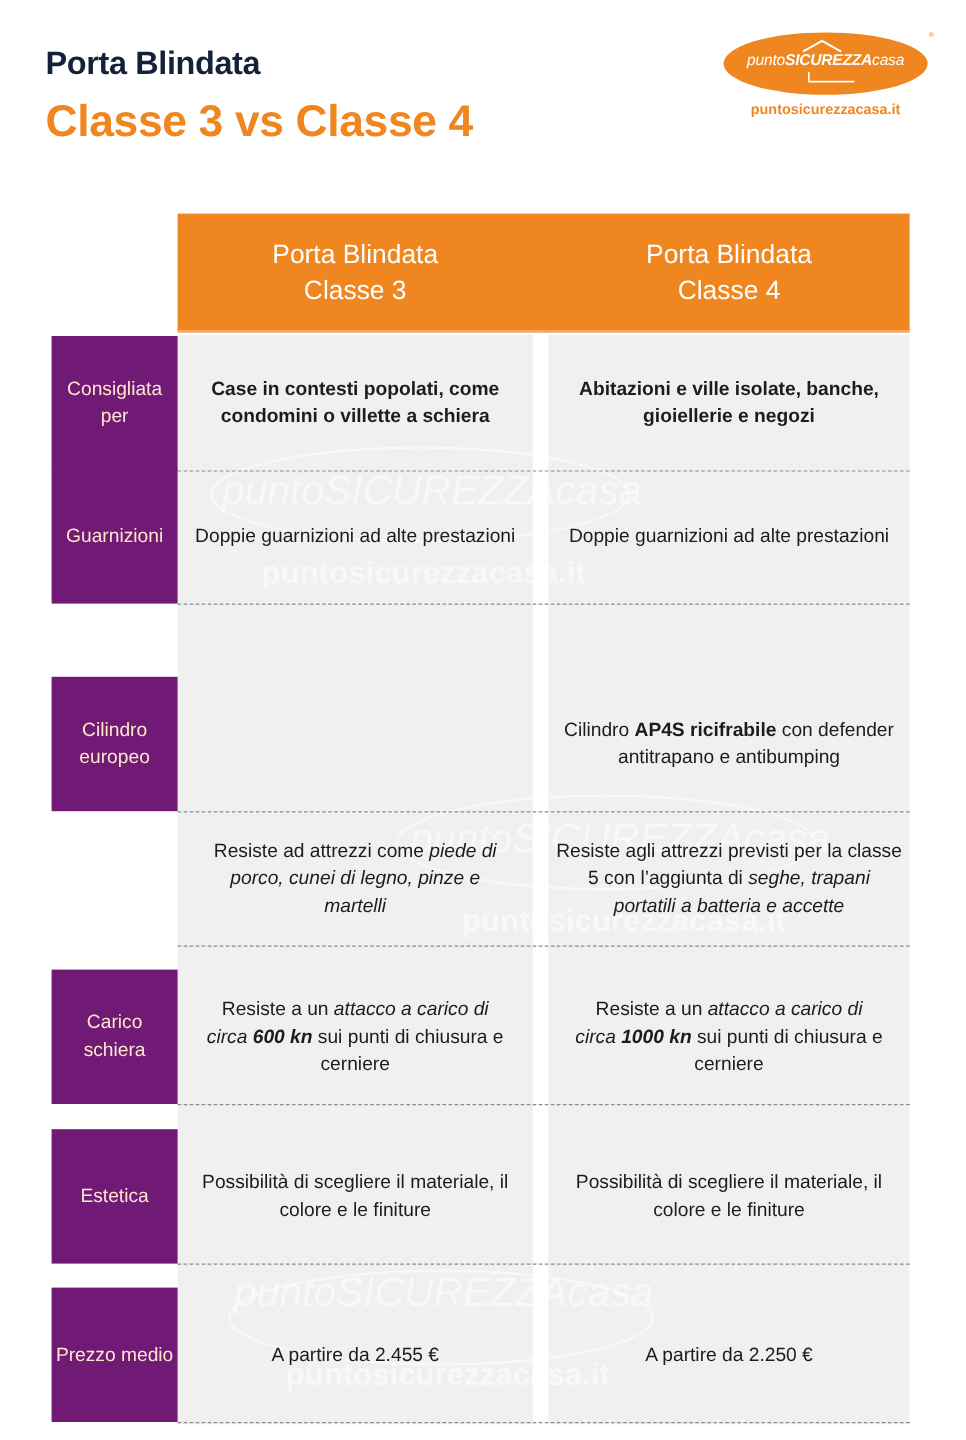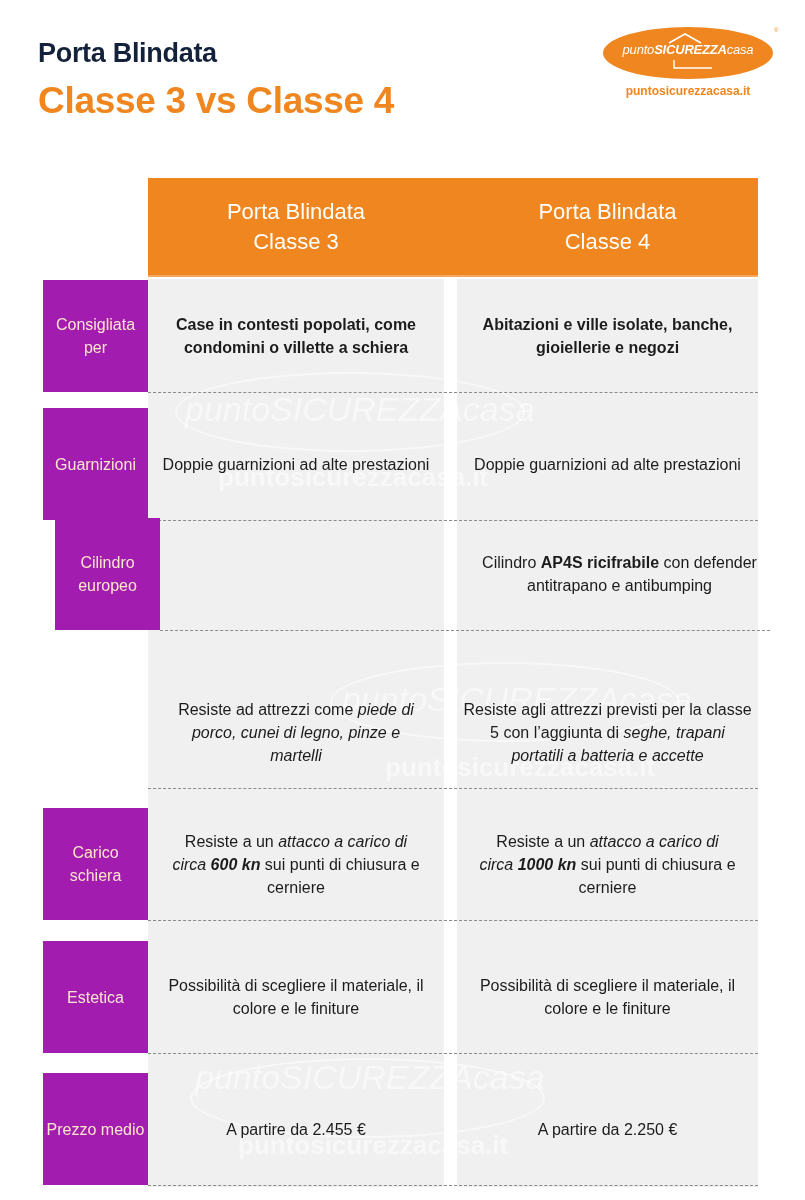--- a/index.html
+++ b/index.html
@@ -23,21 +23,21 @@
   .header-cell span { display: block; }
 
   .col-bg { position: absolute; top: 279px; height: 908px; background: #f0f0f1; }
   .col-bg.c1 { left: 148px; width: 296px; }
   .col-bg.c2 { left: 457px; width: 301px; }
 
   .watermark { position: absolute; color: rgba(255,255,255,0.55); font-style: italic; white-space: nowrap; pointer-events: none; }
   .wm-oval { position: absolute; border: 2px solid rgba(255,255,255,0.55); border-radius: 50%; pointer-events: none; }
 
   .row { position: absolute; left: 43px; width: 715px; height: 132px; }
-  .row-label { position: absolute; left: 0; width: 105px; height: 112px; background: #a21caf; color: #fde6cc; font-size: 16px; line-height: 23px; display: flex; align-items: center; justify-content: center; text-align: center; padding: 0 3px; }
+  .row-label { position: absolute; left: 0; width: 105px; height: 112px; background: #701a75; color: #fde6cc; font-size: 16px; line-height: 23px; display: flex; align-items: center; justify-content: center; text-align: center; padding: 0 3px; }
   .cell { position: absolute; top: 0; height: 112px; display: flex; align-items: center; justify-content: center; text-align: center; font-size: 16px; line-height: 23px; color: #1c1c1c; padding: 16px 6px; }
   .cell.c1 { left: 105px; width: 296px; }
   .cell.c2 { left: 414px; width: 301px; }
   .cell.bold { font-weight: 700; }
   .dash { position: absolute; left: 105px; width: 610px; height: 0; border-top: 1.5px dashed #8b8b8b; top: 112px; }
   .cell b { font-weight: 700; }
   .cell i { font-style: italic; }
 </style>
 </head>
 <body>
@@ -87,28 +87,28 @@
 <div class="watermark" style="left:195px;top:1058px;font-size:34px;">puntoSICUREZZAcasa</div>
 <div class="watermark" style="left:238px;top:1130px;font-size:26px;font-style:normal;font-weight:700;">puntosicurezzacasa.it</div>
 
 <div class="row" style="top:280px;">
   <div class="row-label">Consigliata per</div>
   <div class="cell c1 bold">Case in contesti popolati, come condomini o villette a schiera</div>
   <div class="cell c2 bold">Abitazioni e ville isolate, banche, gioiellerie e negozi</div>
   <div class="dash"></div>
 </div>
 
-<div class="row" style="top:408px;">
+<div class="row" style="top:391px;">
   <div class="row-label">Guarnizioni</div>
   <div class="cell c1">Doppie guarnizioni ad alte prestazioni</div>
   <div class="cell c2">Doppie guarnizioni ad alte prestazioni</div>
   <div class="dash"></div>
 </div>
 
-<div class="row" style="top:518px;margin-left:12px;">
+<div class="row" style="top:564px;">
   <div class="row-label">Cilindro europeo</div>
   <div class="cell c2">
     <div><span>Cilindro </span><b>AP4S ricifrabile</b><span> con defender antitrapano e antibumping</span></div>
   </div>
   <div class="dash"></div>
 </div>
 
 <div class="row" style="top:676px;">
   <div class="cell c1" style="padding:0 20px;">
     <div><span>Resiste ad attrezzi come </span><i>piede di porco, cunei di legno, pinze e martelli</i></div>

